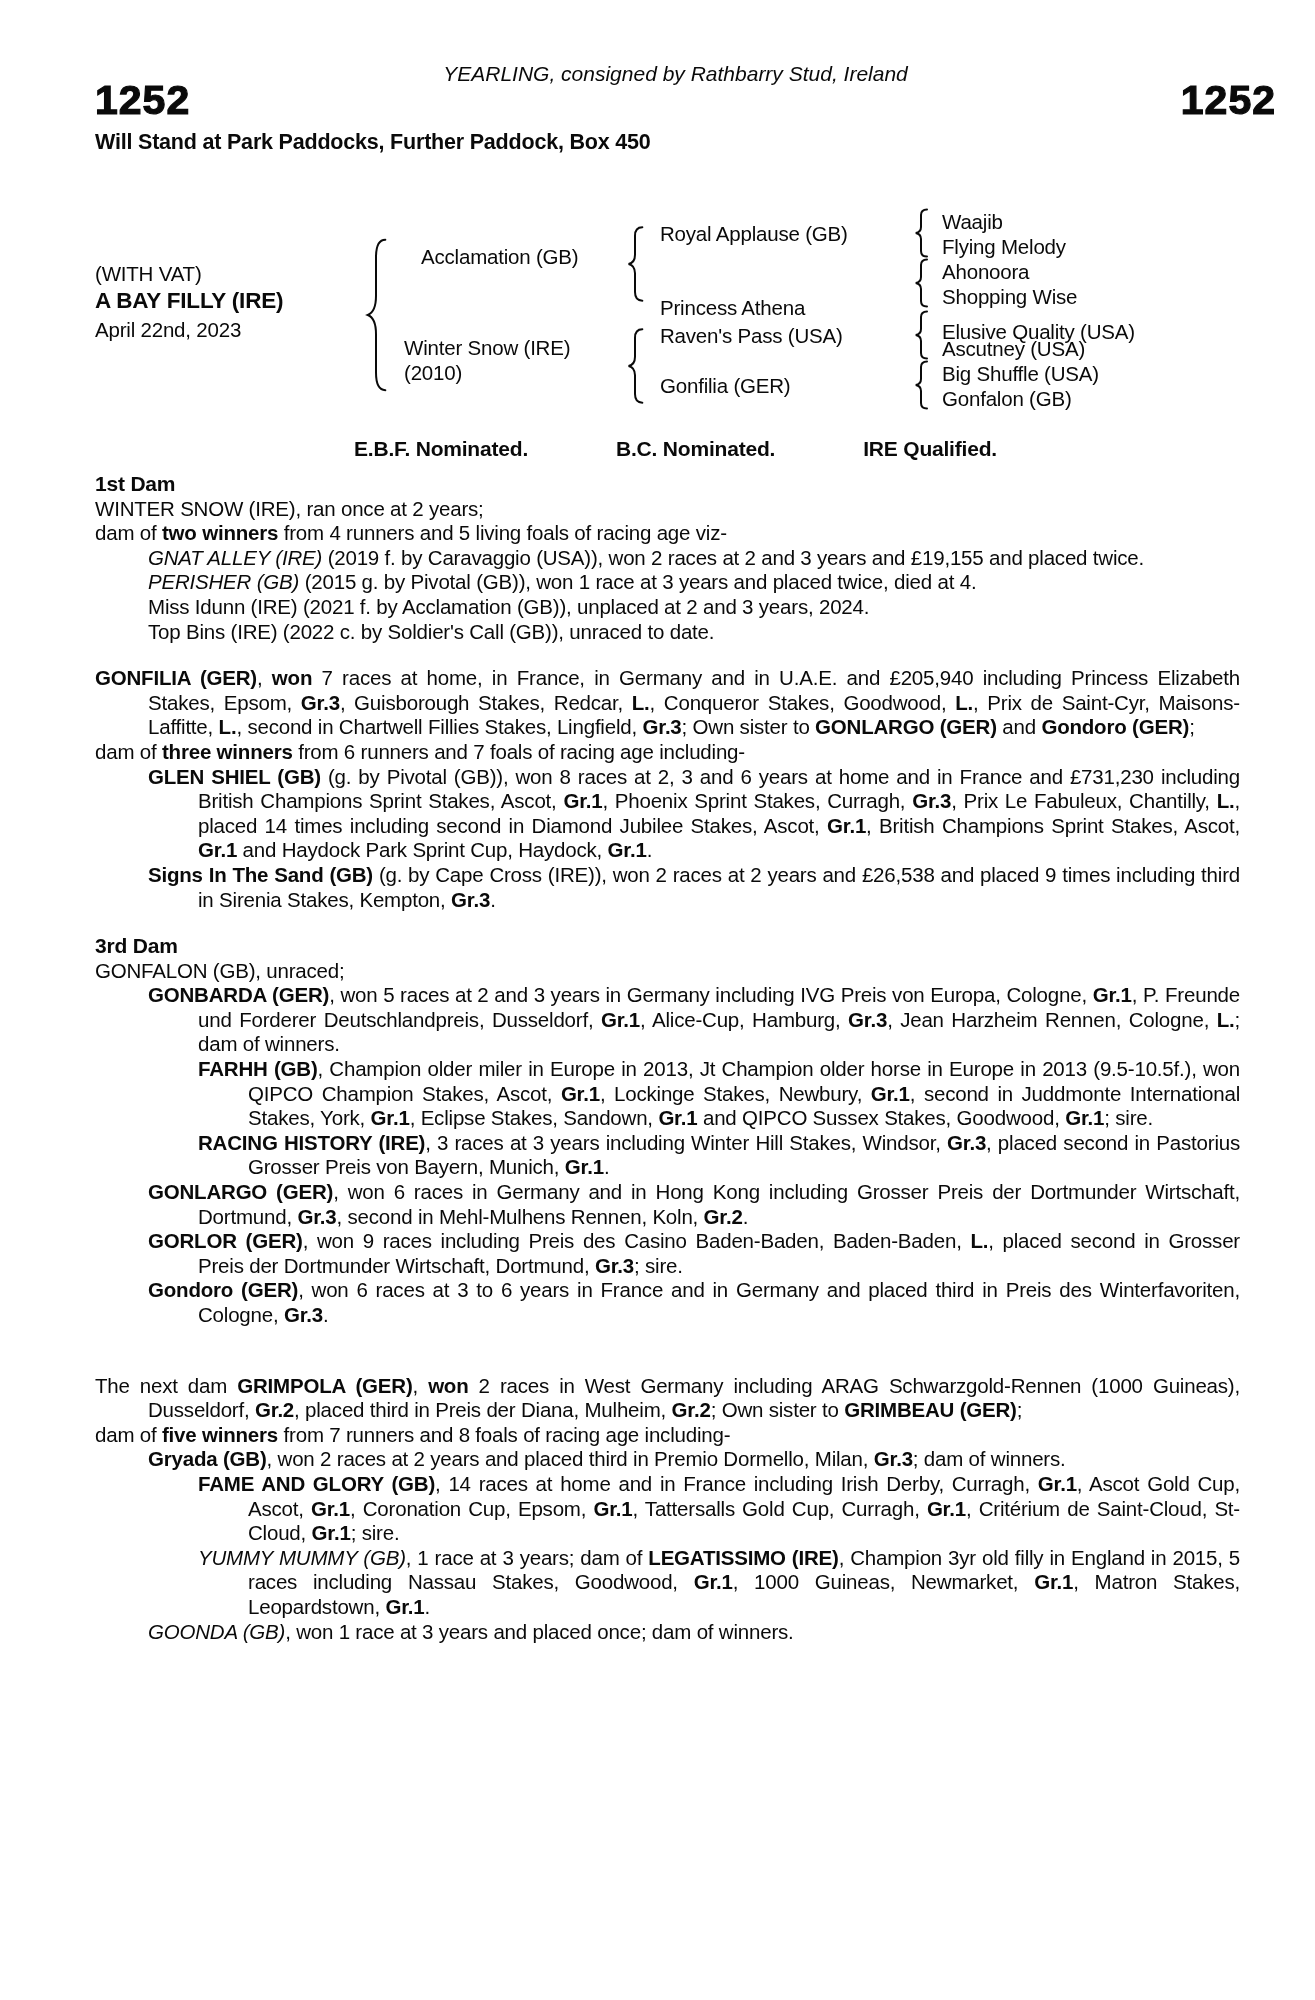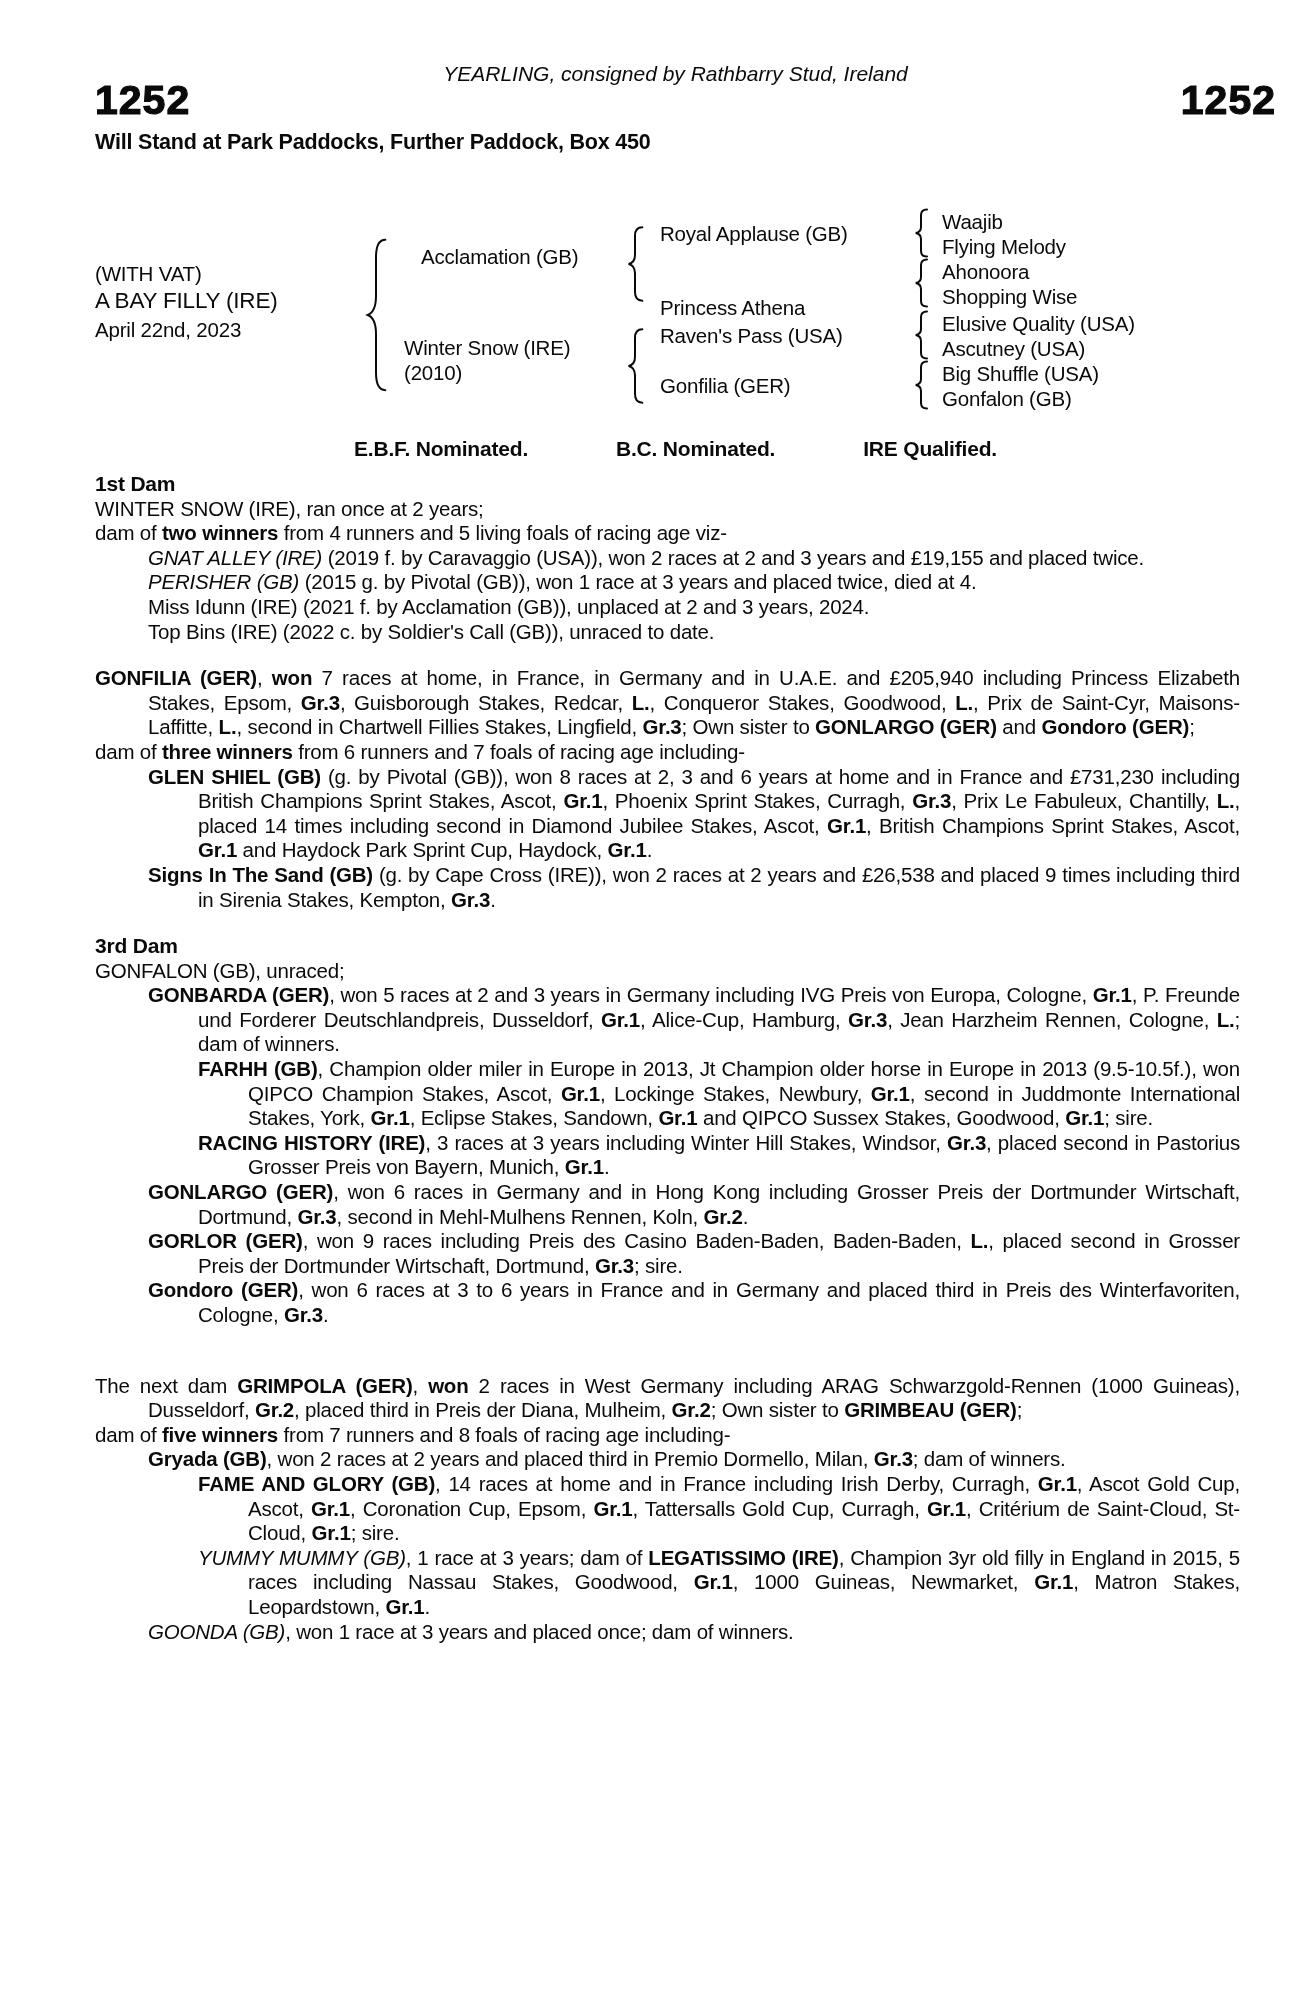--- a/index.html
+++ b/index.html
@@ -32,34 +32,34 @@
   .lot-right{right:75px;}
   .standline{
     top:130px;left:95px;
     font-size:21.5px;
     font-weight:bold;
     letter-spacing:-0.2px;
   }
   
   .ped{font-size:20.5px;letter-spacing:-0.2px;white-space:nowrap;}
   .vat{top:262px;left:95px;}
-  .animal-name{top:288px;left:95px;font-weight:normal;font-size:22.5px;}
+  .animal-name{top:288px;left:95px;font-weight:bold;font-size:22.5px;}
   .foaled{top:318px;left:95px;}
   .g1-0{top:245px;left:404px;margin-left:17px;}
   .g1-1{top:336px;left:404px;}
   .g1-1sub{top:361px;left:404px;}
   .g2-0{top:222px;left:660px;}
   .g2-1{top:272px;left:660px;margin-top:24px;}
   .g2-2{top:324px;left:660px;}
   .g2-3{top:374px;left:660px;}
   .g3-0{top:210px;left:942px;}
   .g3-1{top:235px;left:942px;}
   .g3-2{top:260px;left:942px;}
   .g3-3{top:285px;left:942px;}
-  .g3-4{top:312px;left:942px;text-align:center;}
+  .g3-4{top:320px;left:942px;text-align:center;}
   .g3-5{top:337px;left:942px;}
   .g3-6{top:362px;left:942px;}
   .g3-7{top:387px;left:942px;}
   .brace svg{display:block;width:100%;height:100%;}
   .brace-g1{top:235px;left:362px;width:28px;height:160px;}
   .brace-g2a{top:225px;left:624px;width:22px;height:78px;}
   .brace-g2b{top:327px;left:624px;width:22px;height:78px;}
   .brace-g3a{top:208px;left:912px;width:18px;height:50px;}
   .brace-g3b{top:258px;left:912px;width:18px;height:50px;}
   .brace-g3c{top:310px;left:912px;width:18px;height:50px;}

